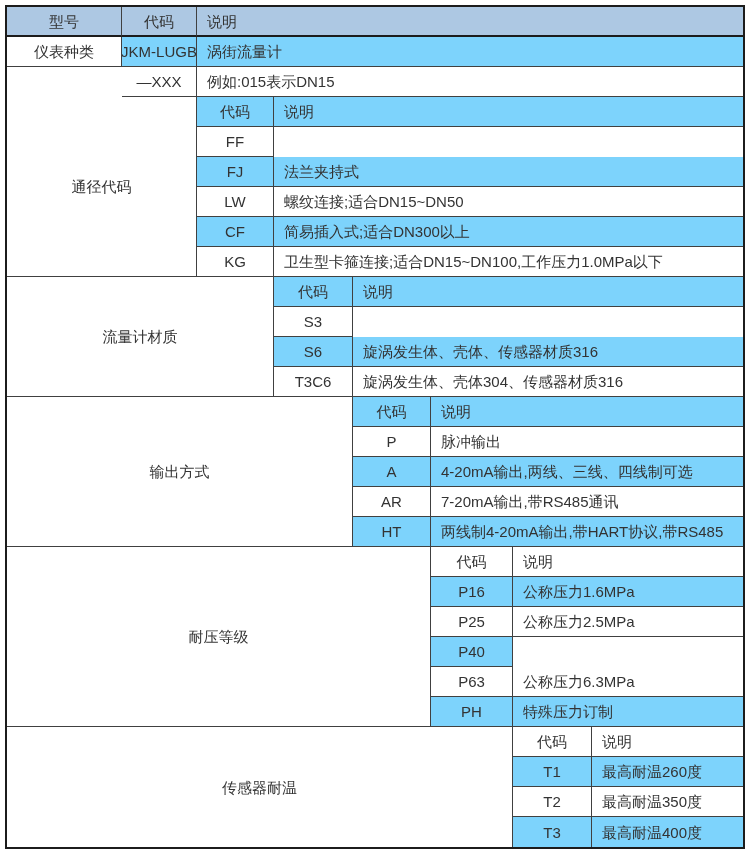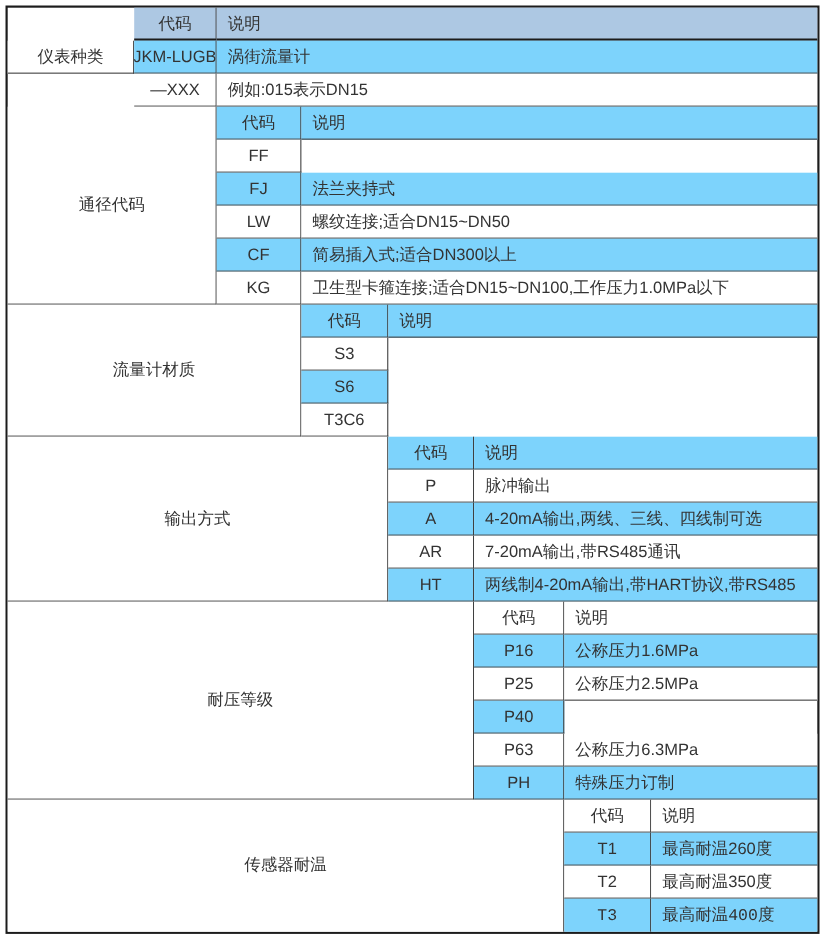--- a/index.html
+++ b/index.html
@@ -24,28 +24,29 @@
     padding:0 10px;
     white-space:nowrap;
     overflow:hidden;
     background:#ffffff;
   }
   .ctr{justify-content:center;padding:0 2px;}
   .hd{background:#adc8e3;}
   .lt{background:#7dd3fc;}
   .thb{border-bottom:2px solid #1c1c1c;}
   .no-br{border-right:none;}
-  .no-bb{border-bottom:none;font-family:Liberation Mono, monospace;}
+  .no-bb{border-bottom:none;}
 </style>
 </head>
 <body>
 
 <div class="wrap">
   <div class="tbl">
 
+    <div class="c ctr hd thb" style="grid-area:1/1/2/2">型号</div>
     <div class="c ctr hd thb" style="grid-area:1/2/2/3">代码</div>
     <div class="c hd thb no-br" style="grid-area:1/3/2/9">说明</div>
 
     <div class="c ctr" style="grid-area:2/1/3/2">仪表种类</div>
     <div class="c ctr lt" style="grid-area:2/2/3/3">JKM-LUGB</div>
     <div class="c lt no-br" style="grid-area:2/3/3/9">涡街流量计</div>
 
     <div class="c ctr" style="grid-area:3/2/4/3">—XXX</div>
     <div class="c no-br" style="grid-area:3/3/4/9">例如:015表示DN15</div>
 
@@ -62,21 +63,23 @@
     <div class="c lt no-br" style="grid-area:8/4/9/9">简易插入式;适合DN300以上</div>
     <div class="c ctr" style="grid-area:9/3/10/4">KG</div>
     <div class="c no-br" style="grid-area:9/4/10/9">卫生型卡箍连接;适合DN15~DN100,工作压力1.0MPa以下</div>
 
     <div class="c ctr" style="grid-area:10/1/14/4">流量计材质</div>
     <div class="c ctr lt" style="grid-area:10/4/11/5">代码</div>
     <div class="c lt no-br" style="grid-area:10/5/11/9">说明</div>
 
     <div class="c ctr" style="grid-area:11/4/12/5">S3</div>
     <div class="c ctr lt" style="grid-area:12/4/13/5">S6</div>
+    <div class="c lt no-br" style="grid-area:12/5/13/9">旋涡发生体、壳体、传感器材质316</div>
     <div class="c ctr" style="grid-area:13/4/14/5">T3C6</div>
+    <div class="c no-br" style="grid-area:13/5/14/9">旋涡发生体、壳体304、传感器材质316</div>
 
     <div class="c ctr" style="grid-area:14/1/19/5">输出方式</div>
     <div class="c ctr lt" style="grid-area:14/5/15/6">代码</div>
     <div class="c lt no-br" style="grid-area:14/6/15/9">说明</div>
 
     <div class="c ctr" style="grid-area:15/5/16/6">P</div>
     <div class="c no-br" style="grid-area:15/6/16/9">脉冲输出</div>
     <div class="c ctr lt" style="grid-area:16/5/17/6">A</div>
     <div class="c lt no-br" style="grid-area:16/6/17/9">4-20mA输出,两线、三线、四线制可选</div>
     <div class="c ctr" style="grid-area:17/5/18/6">AR</div>

